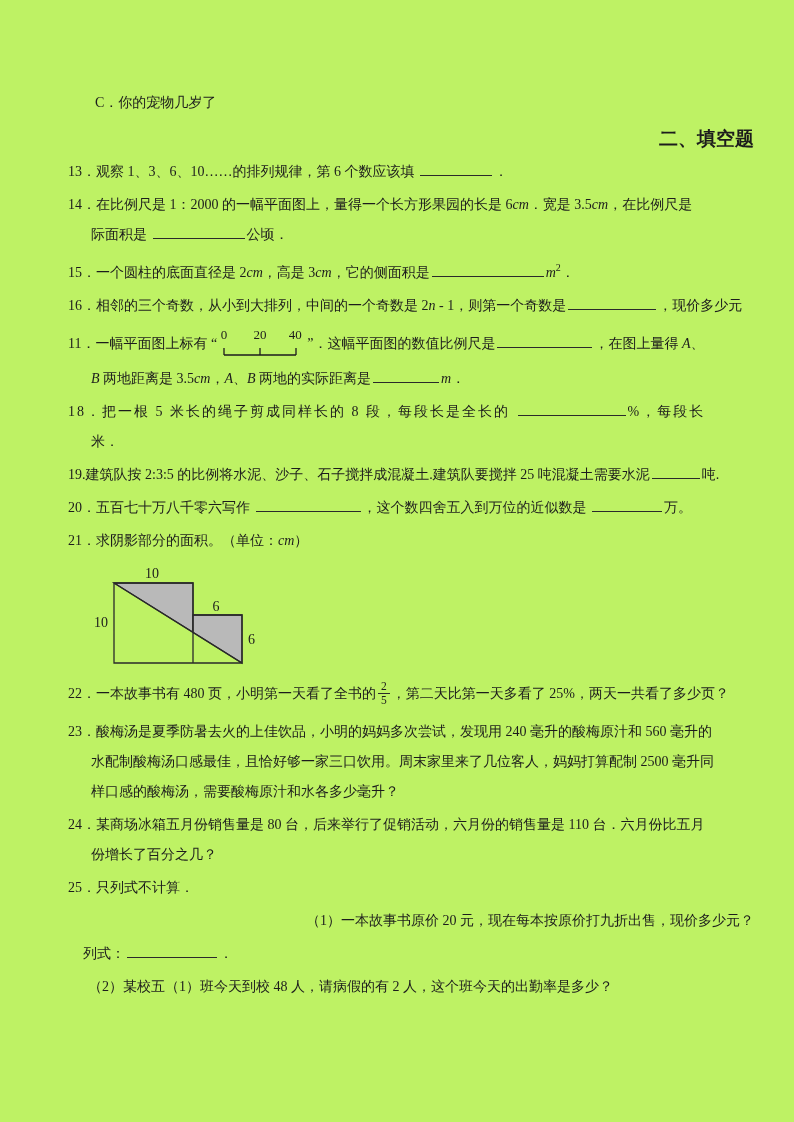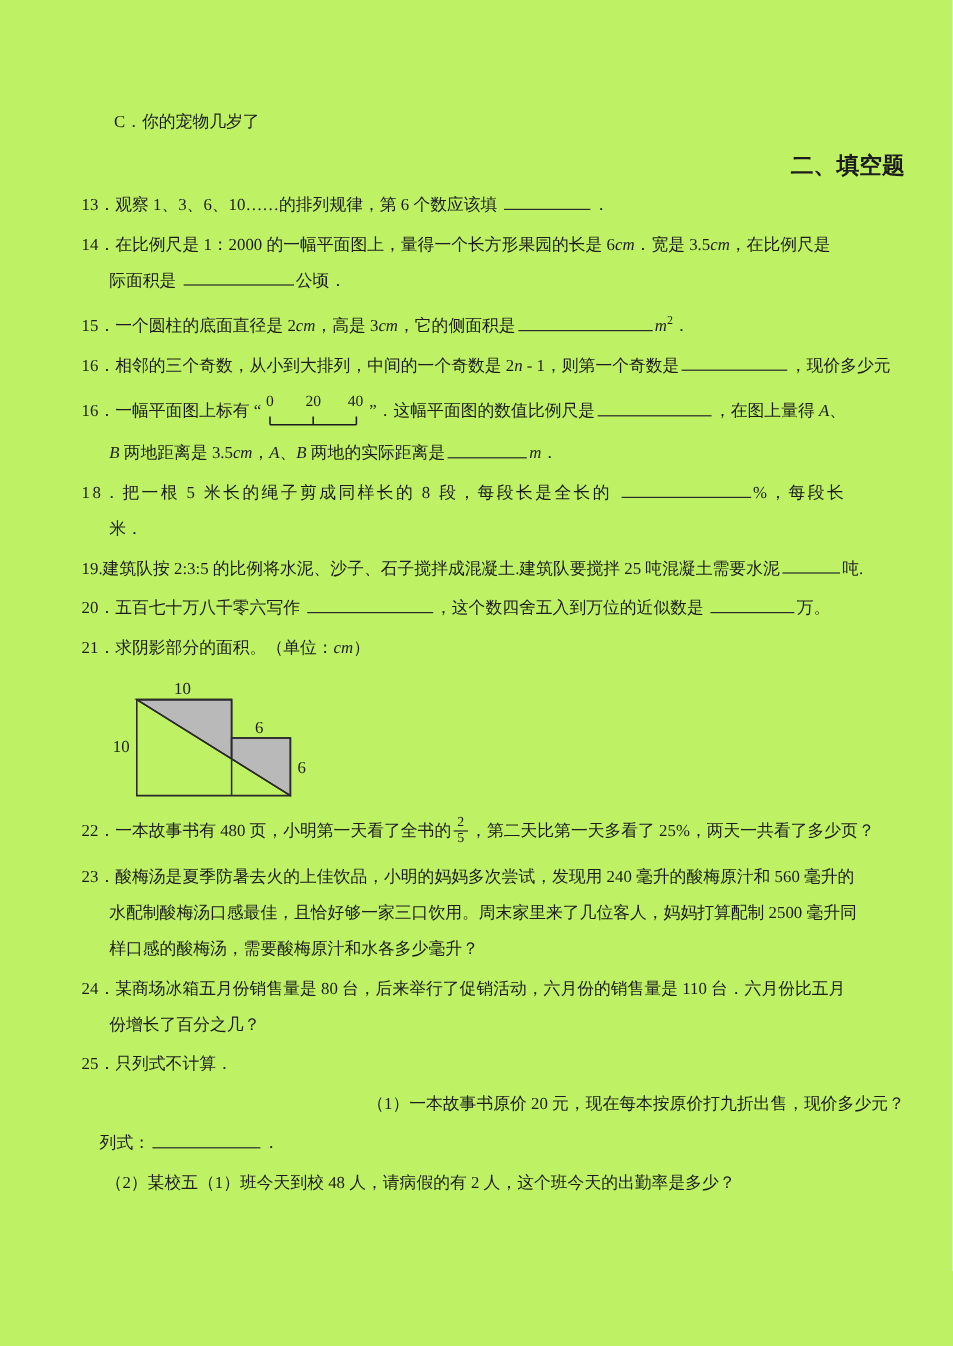--- a/index.html
+++ b/index.html
@@ -59,21 +59,21 @@
 <body>
 
 <div class="page">
     <div class="line" style="padding-left: 32px;"><span>C．你的宠物几岁了</span></div>
     <div class="line section"><span>二、填空题</span></div>
     <div class="line gap"><span>13．观察 1、3、6、10……的排列规律，第 6 个数应该填 </span><span class="blank" style="width: 72px;"></span><span>．</span></div>
     <div class="line gap"><span>14．在比例尺是 1：2000 的一幅平面图上，量得一个长方形果园的长是 6</span><em class="var">cm</em><span>．宽是 3.5</span><em class="var">cm</em><span>，在比例尺是</span></div>
     <div class="line" style="padding-left: 28px;"><span>际面积是 </span><span class="blank" style="width: 92px;"></span><span>公顷．</span></div>
     <div class="line gap"><span>15．一个圆柱的底面直径是 2</span><em class="var">cm</em><span>，高是 3</span><em class="var">cm</em><span>，它的侧面积是</span><span class="blank" style="width: 112px;"></span><em class="var">m</em><sup>2</sup><span>．</span></div>
     <div class="line gap"><span>16．相邻的三个奇数，从小到大排列，中间的一个奇数是 2</span><em class="var">n</em><span> - 1，则第一个奇数是</span><span class="blank" style="width: 88px;"></span><span>，现价多少元</span></div>
-    <div class="line gap tall"><span>16．一幅平面图上标有 “</span><svg width="86" height="36" class="scalebar">
+    <div class="line gap tall"><span>11．一幅平面图上标有 “</span><svg width="86" height="36" class="scalebar">
         <text x="5" y="13" text-anchor="middle" font-size="13" fill="#1c1c1c">0</text>
         <text x="41" y="13" text-anchor="middle" font-size="13" fill="#1c1c1c">20</text>
         <text x="83" y="13" text-anchor="middle" font-size="13" fill="#1c1c1c">40 m</text>
         <path d="M5 29 H77 M5 22 V29 M41 22 V29 M77 22 V29" stroke="#1c1c1c" stroke-width="1.3" fill="none"></path>
       </svg><span>”．这幅平面图的数值比例尺是</span><span class="blank" style="width: 95px;"></span><span>，在图上量得 </span><em class="var">A</em><span>、</span></div>
     <div class="line" style="padding-left: 28px;"><em class="var">B</em><span> 两地距离是 3.5</span><em class="var">cm</em><span>，</span><em class="var">A</em><span>、</span><em class="var">B</em><span> 两地的实际距离是</span><span class="blank" style="width: 66px;"></span><em class="var">m</em><span>．</span></div>
     <div class="line gap spread"><span>18．把一根 5 米长的绳子剪成同样长的 8 段，每段长是全长的 </span><span class="blank" style="width: 108px;"></span><span>%，每段长</span></div>
     <div class="line" style="padding-left: 28px;"><span>米．</span></div>
     <div class="line gap"><span>19.建筑队按 2:3:5 的比例将水泥、沙子、石子搅拌成混凝土.建筑队要搅拌 25 吨混凝土需要水泥</span><span class="blank" style="width: 48px;"></span><span>吨.</span></div>
     <div class="line gap"><span>20．五百七十万八千零六写作 </span><span class="blank" style="width: 105px;"></span><span>，这个数四舍五入到万位的近似数是 </span><span class="blank" style="width: 70px;"></span><span>万。</span></div>

